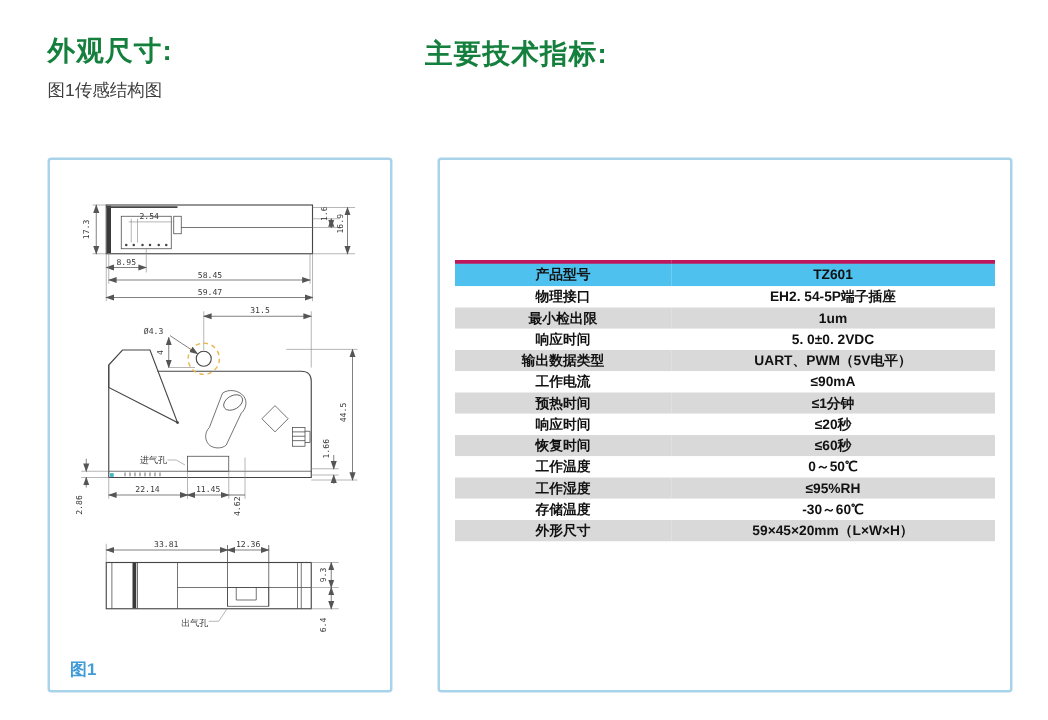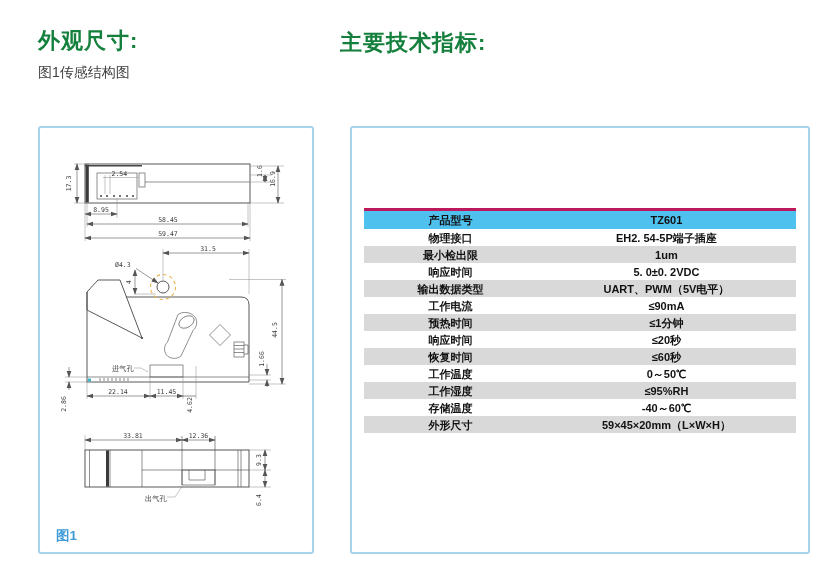--- a/index.html
+++ b/index.html
@@ -250,21 +250,21 @@
       <tr>
           <td>工作温度</td>
           <td>0～50℃</td>
         </tr>
       <tr>
           <td>工作湿度</td>
           <td>≤95%RH</td>
         </tr>
       <tr>
           <td>存储温度</td>
-          <td>-40～60℃</td>
+          <td>-30～60℃</td>
         </tr>
       <tr>
           <td>外形尺寸</td>
           <td>59×45×20mm（L×W×H）</td>
         </tr>
     </tbody>
   </table>
 </div>
 
 </body></html>

